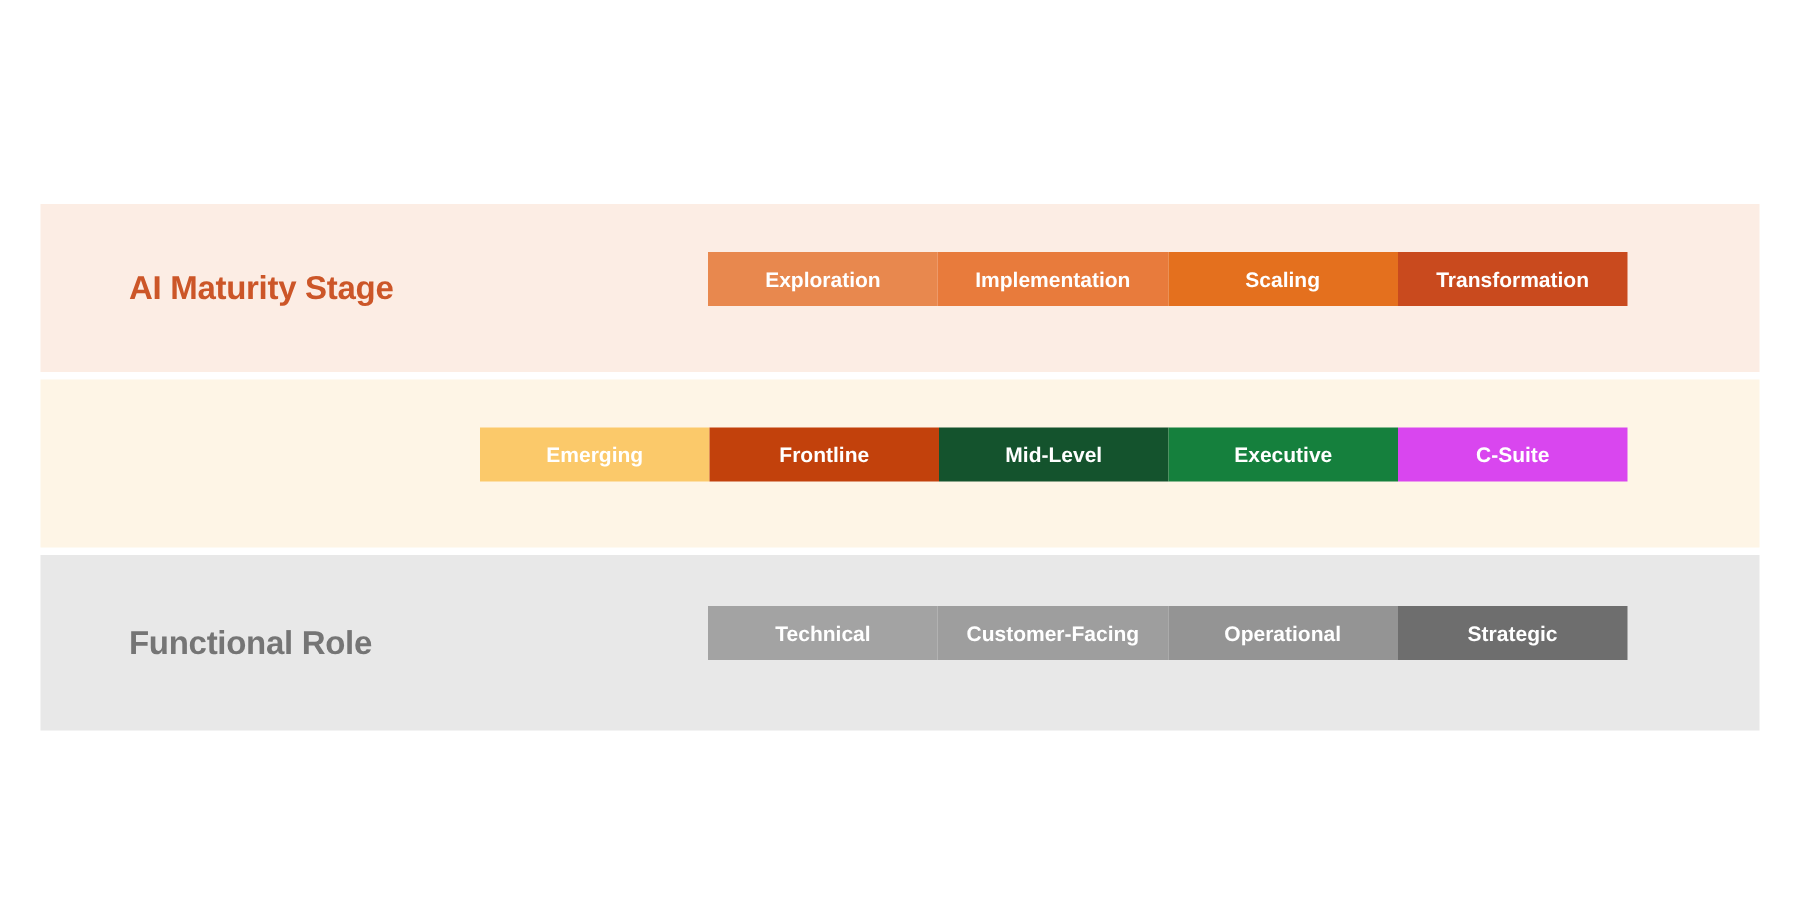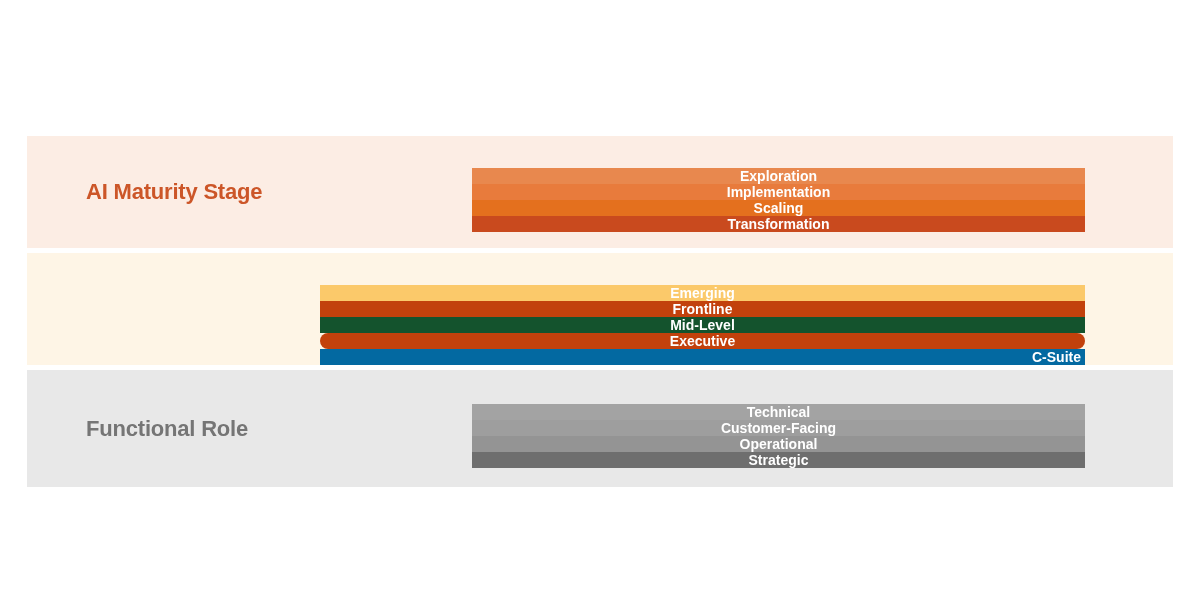--- a/index.html
+++ b/index.html
@@ -45,21 +45,20 @@
     white-space: nowrap;
   }
   .label-1 { color: #cc5628; }
   .label-2 { color: #d9890f; }
   .label-3 { color: #757575; }
 
   .bar {
     position: absolute;
     display: flex;
     height: 36px;
-    flex-direction: column;
   }
   .bar-1 { left: 445px; top: 32px; width: 613px; }
   .bar-2 { left: 293px; top: 32px; width: 765px; }
   .bar-3 { left: 445px; top: 34px; width: 613px; }
 
   .seg {
     flex: 1 1 0;
     display: flex;
     align-items: center;
     justify-content: center;
@@ -101,24 +100,24 @@
       <div class="bar bar-2">
         <div class="seg" style="background:#fbc96a;">
           <span class="seg-text">Emerging</span>
         </div>
         <div class="seg" style="background:#c2410c;">
           <span class="seg-text">Frontline</span>
         </div>
         <div class="seg" style="background:#14532d;align-items:center;">
           <span class="seg-text">Mid-Level</span>
         </div>
-        <div class="seg" style="background:#c2410c;border-radius:24px;">
+        <div class="seg" style="background:#15803d;">
           <span class="seg-text">Executive</span>
         </div>
-        <div class="seg" style="background:#0369a1;justify-content:flex-end;">
+        <div class="seg" style="background:#d946ef;">
           <span class="seg-text">C-Suite</span>
         </div>
       </div>
     </div>
 
     <div class="row row-3">
       <div class="row-label label-3">Functional Role</div>
       <div class="bar bar-3">
         <div class="seg" style="background:#a3a3a3;">
           <span class="seg-text">Technical</span>

